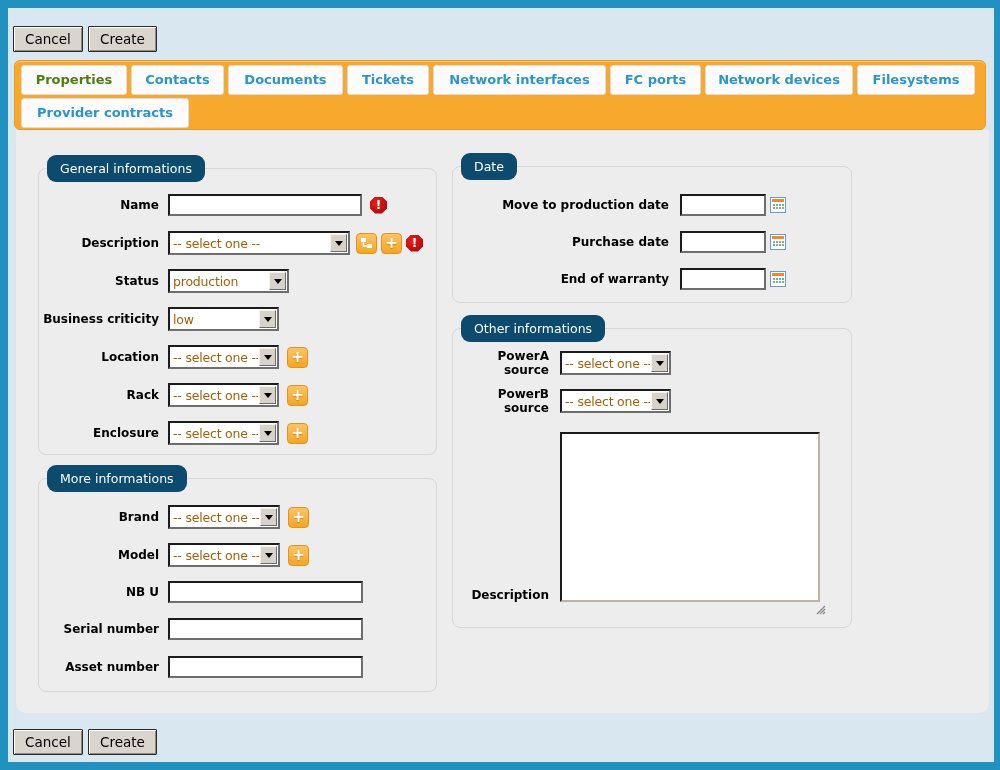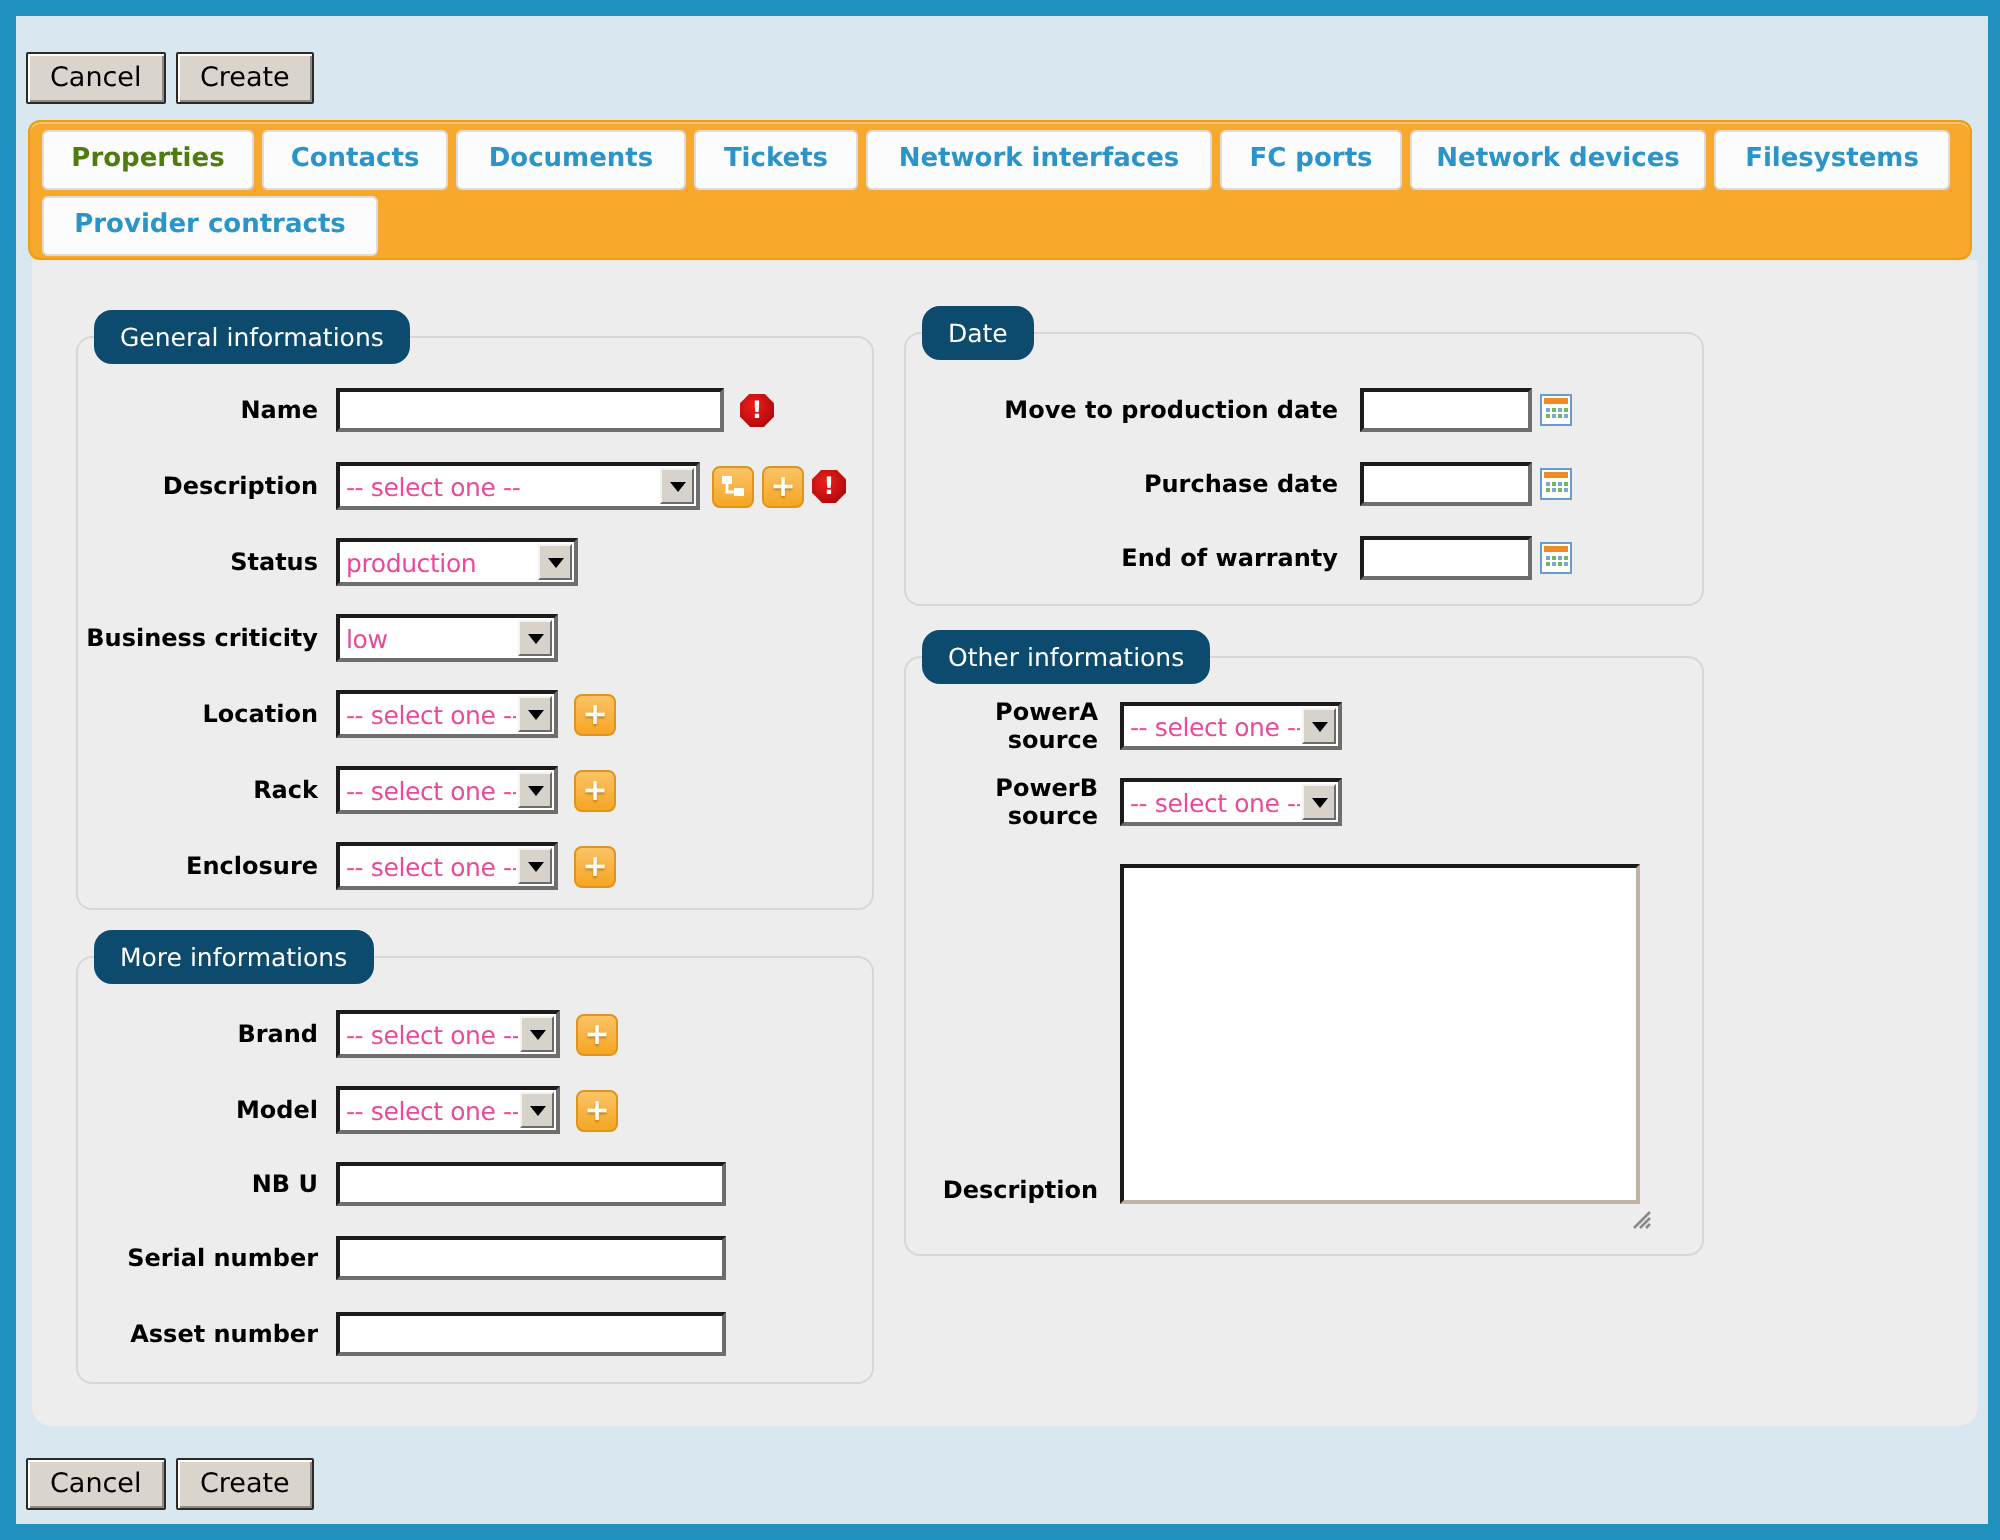--- a/index.html
+++ b/index.html
@@ -37,21 +37,21 @@
   .row .lbl { text-align:right; font-size:12px; font-weight:bold; color:#000; flex:none; }
   .lblw120 { width:120px; margin-right:9px; }
   .lblw216 { width:216px; margin-right:11px; }
   .lblw96  { width:96px;  margin-right:11px; }
 
   .ti { height:22px; border:2px solid; border-color:#1c1c1c #6e6e6e #6e6e6e #1c1c1c;
         background:#fff; font-size:13px; padding:1px 3px; font-family:"DejaVu Sans", sans-serif; }
 
   .sel { display:flex; align-items:center; height:24px; background:#fff; cursor:pointer;
          border:2px solid; border-color:#1c1c1c #6e6e6e #6e6e6e #1c1c1c; }
-  .sel .val { flex:1; font-size:12.5px; letter-spacing:-0.2px; padding:0 3px; white-space:nowrap; overflow:hidden; color:#ec4899; }
+  .sel .val { flex:1; font-size:12.5px; letter-spacing:-0.2px; padding:0 3px; white-space:nowrap; overflow:hidden; color:#a16207; }
   .sel .arrow { flex:none; width:17px; height:18px; margin:1px; background:#d7d3ca;
                 border:1px solid; border-color:#f5f3ef #6b6b6b #6b6b6b #f5f3ef;
                 display:flex; align-items:center; justify-content:center; }
   .sel .arrow i { width:0; height:0; border-left:4px solid transparent; border-right:4px solid transparent;
                   border-top:5px solid #000; }
 
   .obtn { flex:none; width:21px; height:21px; border-radius:4px; cursor:pointer;
           background:linear-gradient(#fbc367,#f5a623); border:1px solid #e0951a;
           display:flex; align-items:center; justify-content:center;
           color:#fff; font-weight:bold; font-size:15px; line-height:1;

